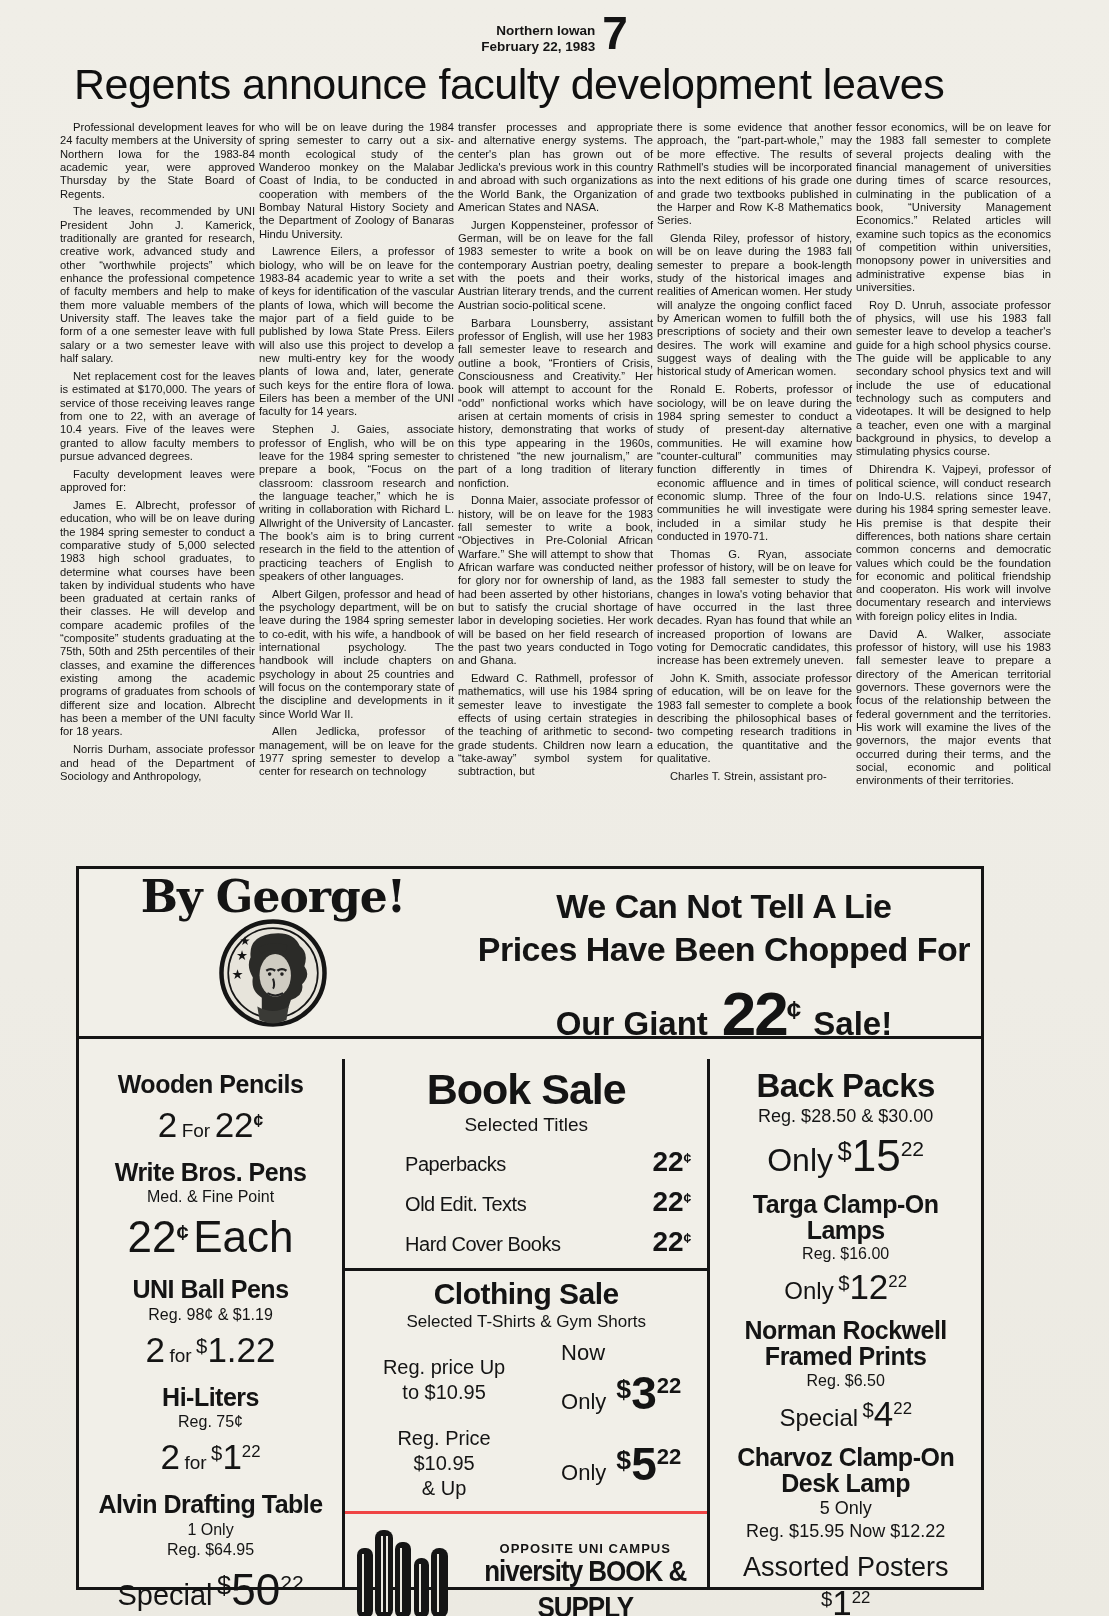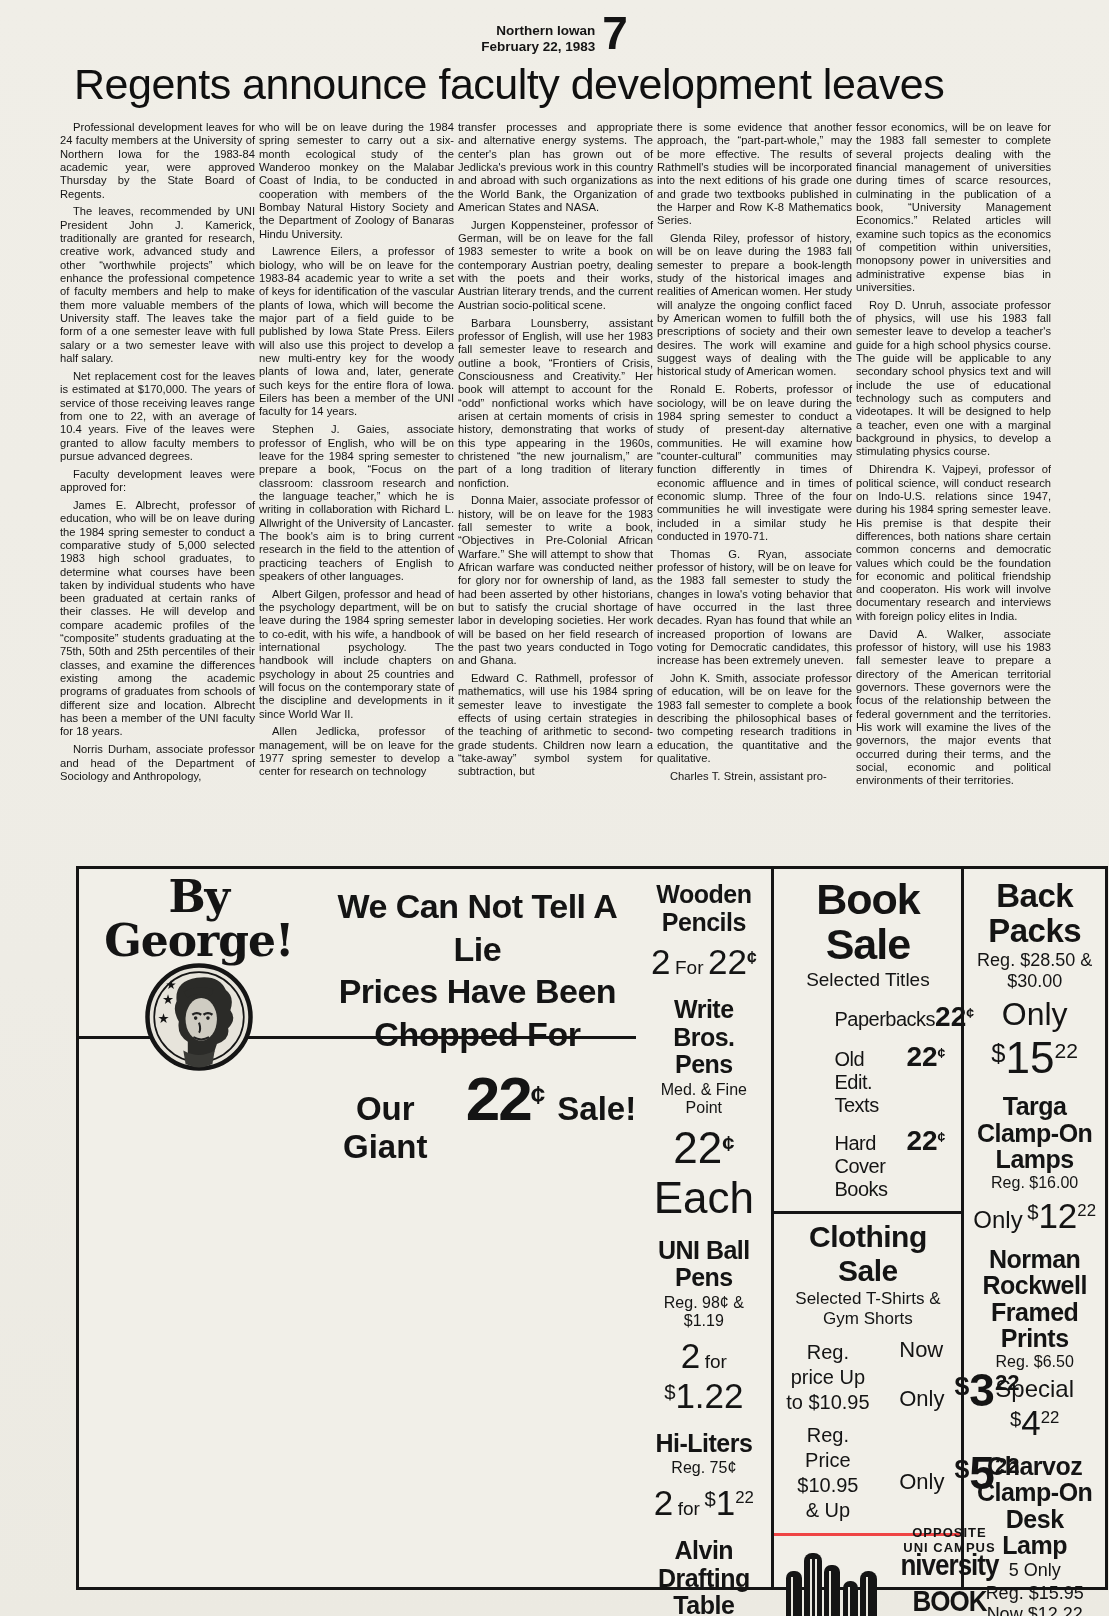--- a/index.html
+++ b/index.html
@@ -15,21 +15,21 @@
   .mast-text{text-align:right;font-weight:bold;font-size:13.5px;line-height:1.18;padding-top:9px;}
   .pageno{font-size:46px;font-weight:bold;line-height:0.85;margin-left:7px;letter-spacing:-2px;}
   
   .headline{font-size:43px;letter-spacing:-0.5px;font-weight:400;color:#101010;margin:2px 0 12px 14px;white-space:nowrap;}
   
   .cols{display:flex;gap:4px;height:735px;overflow:hidden;}
   .col{flex:1 1 0;min-width:0;}
   .col p{font-size:11.2px;line-height:1.19;text-align:justify;text-indent:13px;margin:0 0 4.5px 0;word-spacing:0.2px;}
   .col p.cont{text-indent:0;}
   
-  .ad{margin:10px 0 0 16px;width:1032px;height:724px;border:3px solid #151515;background:#f1efe8;box-sizing:border-box;display:flex;flex-direction:row;}
+  .ad{margin:10px 0 0 16px;width:908px;height:724px;border:3px solid #151515;background:#f1efe8;box-sizing:border-box;display:flex;flex-direction:column;gap:20px;}
   .ad-banner{display:flex;border-bottom:3px solid #151515;height:170px;box-sizing:border-box;}
   .brand-block{width:43%;text-align:center;padding-top:6px;}
   .brand{font-family:"DejaVu Serif","Liberation Serif",serif;font-weight:bold;font-size:44px;letter-spacing:-1px;line-height:1;}
   .portrait{margin-top:-2px;}
   .banner-text{width:57%;text-align:center;padding-top:16px;}
   .banner-l1,.banner-l2{font-weight:bold;font-size:34px;line-height:1.25;letter-spacing:-0.5px;}
   .banner-l3{display:flex;justify-content:center;align-items:baseline;gap:14px;margin-top:8px;font-weight:bold;}
   .banner-l3 .pre,.banner-l3 .post{font-size:33px;}
   .banner-l3 .giant{font-size:62px;letter-spacing:-2px;}
   .banner-l3 .giant .cexp{font-size:0.42em;vertical-align:0.62em;}

